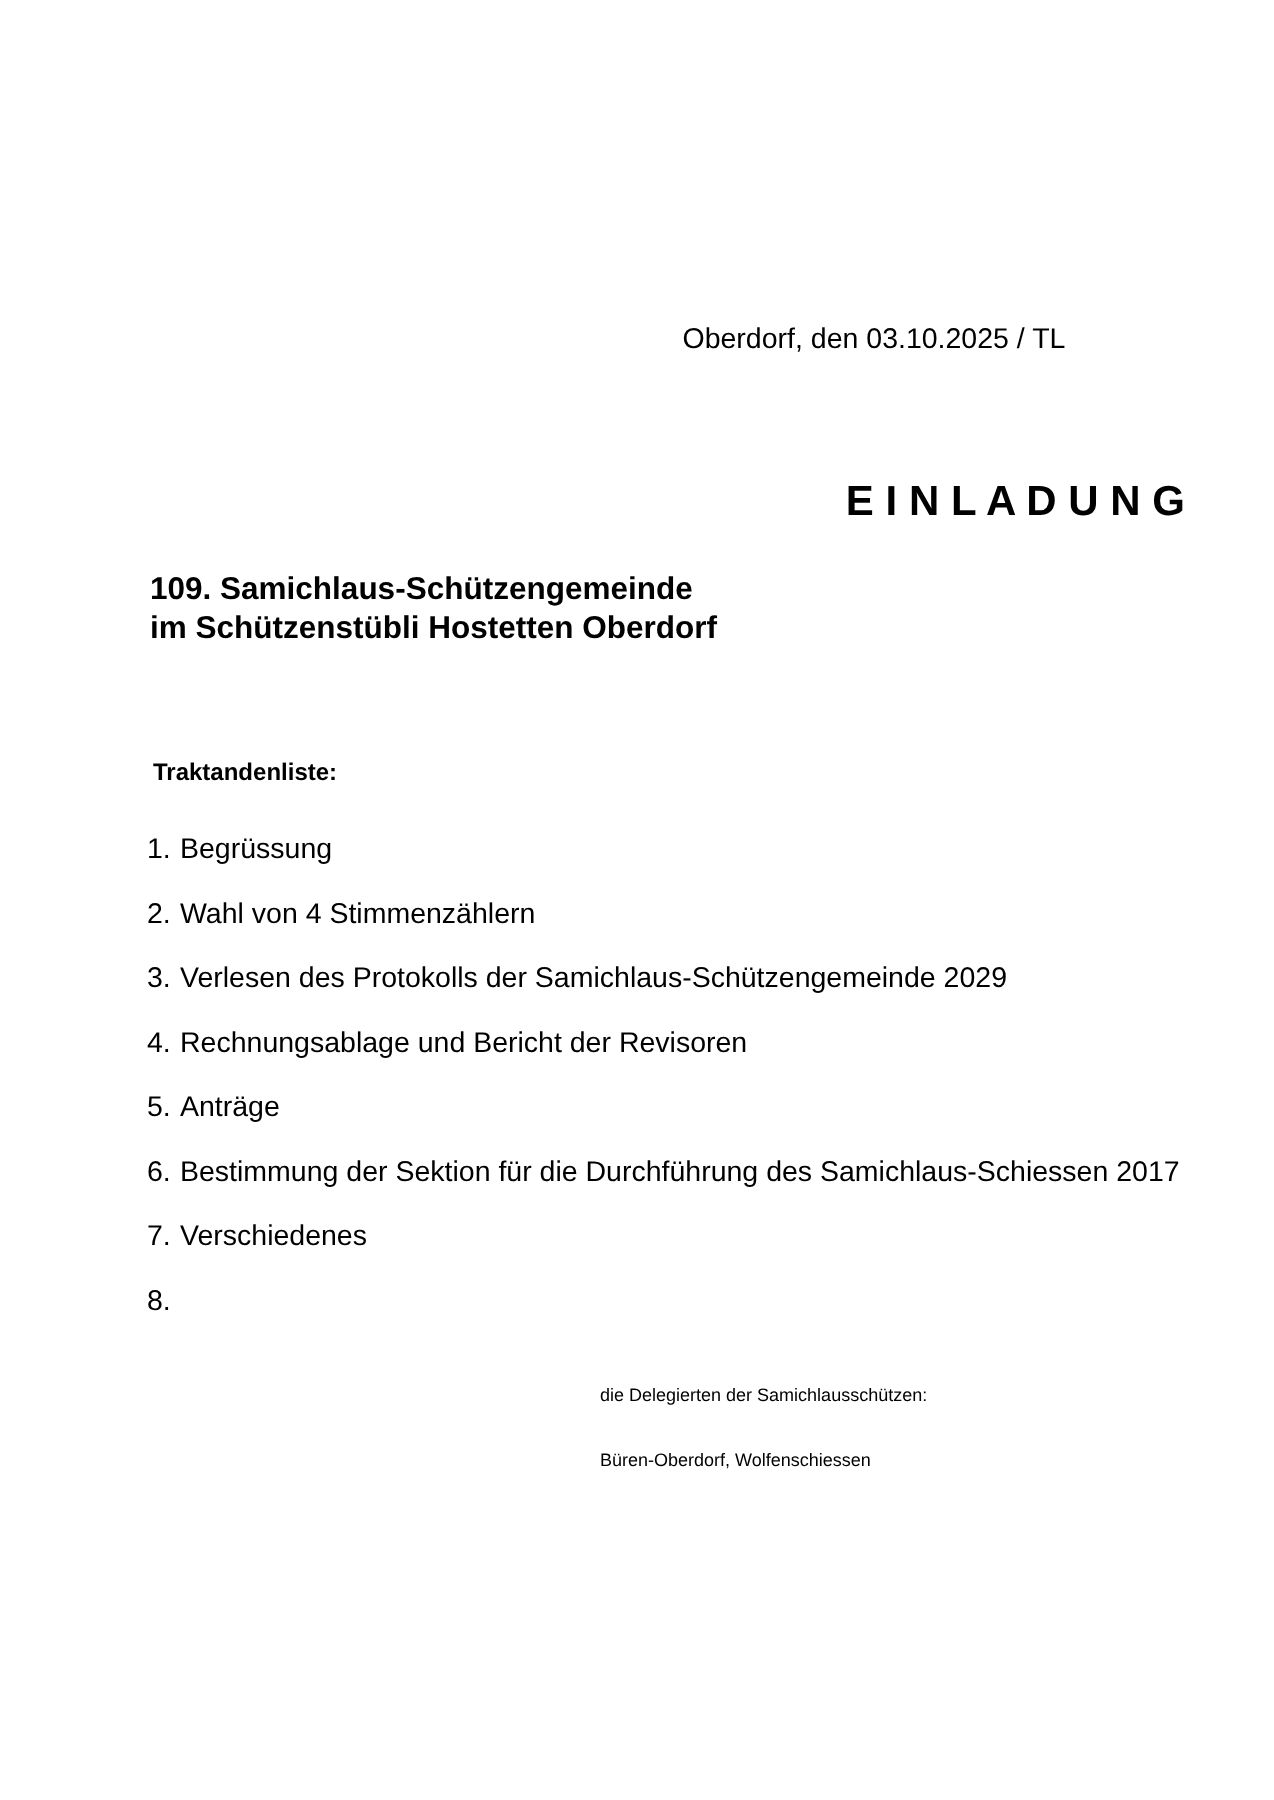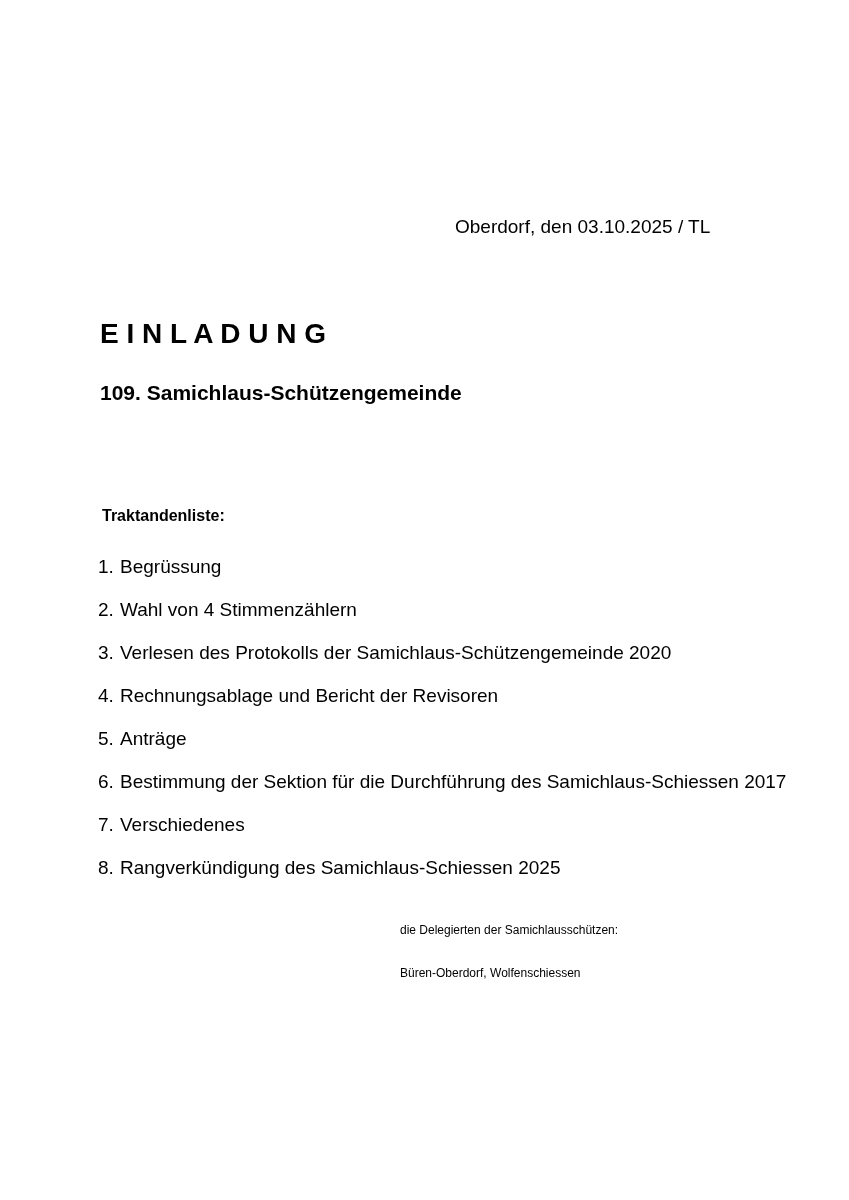--- a/index.html
+++ b/index.html
@@ -23,21 +23,21 @@
     top: 216px;
     font-size: 19px;
     line-height: 22px;
     white-space: nowrap;
   }
   .title {
     position: absolute;
     left: 100px;
     top: 317px;
     width: 690px;
-    text-align: left;
+    text-align: right;
     font-size: 28px;
     font-weight: bold;
     line-height: 34px;
     white-space: nowrap;
   }
   .event-block {
     position: absolute;
     left: 100px;
     top: 380px;
     width: 690px;
@@ -87,56 +87,56 @@
 <body>
 
 <div class="page">
 
   <div class="dateline">Oberdorf, den 03.10.2025 / TL</div>
 
   <div class="title">E I N L A D U N G</div>
 
   <div class="event-block">
     <div>109. Samichlaus-Schützengemeinde</div>
+    <div>im Schützenstübli Hostetten Oberdorf</div>
   </div>
 
   <div class="agenda-heading">Traktandenliste:</div>
 
   <div class="agenda">
     <div class="agenda-item">
       <span class="num">1.</span>
       <span class="txt">Begrüssung</span>
     </div>
     <div class="agenda-item">
       <span class="num">2.</span>
       <span class="txt">Wahl von 4 Stimmenzählern</span>
     </div>
     <div class="agenda-item">
       <span class="num">3.</span>
-      <span class="txt">Verlesen des Protokolls der Samichlaus-Schützengemeinde 2020</span>
+      <span class="txt">Verlesen des Protokolls der Samichlaus-Schützengemeinde 2029</span>
     </div>
     <div class="agenda-item">
       <span class="num">4.</span>
       <span class="txt">Rechnungsablage und Bericht der Revisoren</span>
     </div>
     <div class="agenda-item">
       <span class="num">5.</span>
       <span class="txt">Anträge</span>
     </div>
     <div class="agenda-item">
       <span class="num">6.</span>
       <span class="txt">Bestimmung der Sektion für die Durchführung des Samichlaus-Schiessen 2017</span>
     </div>
     <div class="agenda-item">
       <span class="num">7.</span>
       <span class="txt">Verschiedenes</span>
     </div>
     <div class="agenda-item">
       <span class="num">8.</span>
-      <span class="txt">Rangverkündigung des Samichlaus-Schiessen 2025</span>
     </div>
   </div>
 
   <div class="closing">
     <div class="closing-line">die Delegierten der Samichlausschützen:</div>
     <div class="closing-line">Büren-Oberdorf, Wolfenschiessen</div>
   </div>
 
 </div>
 

